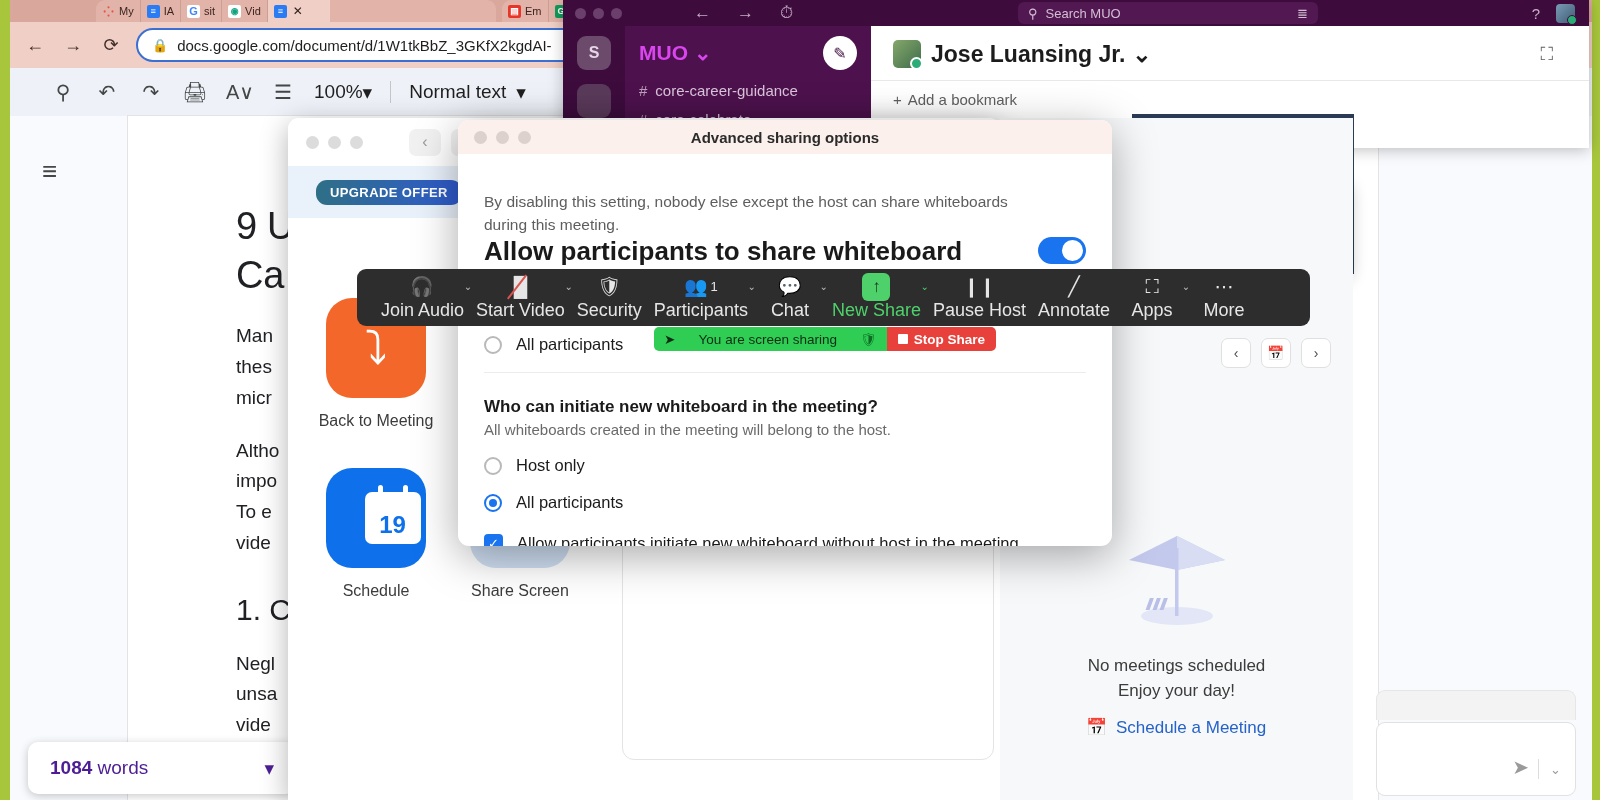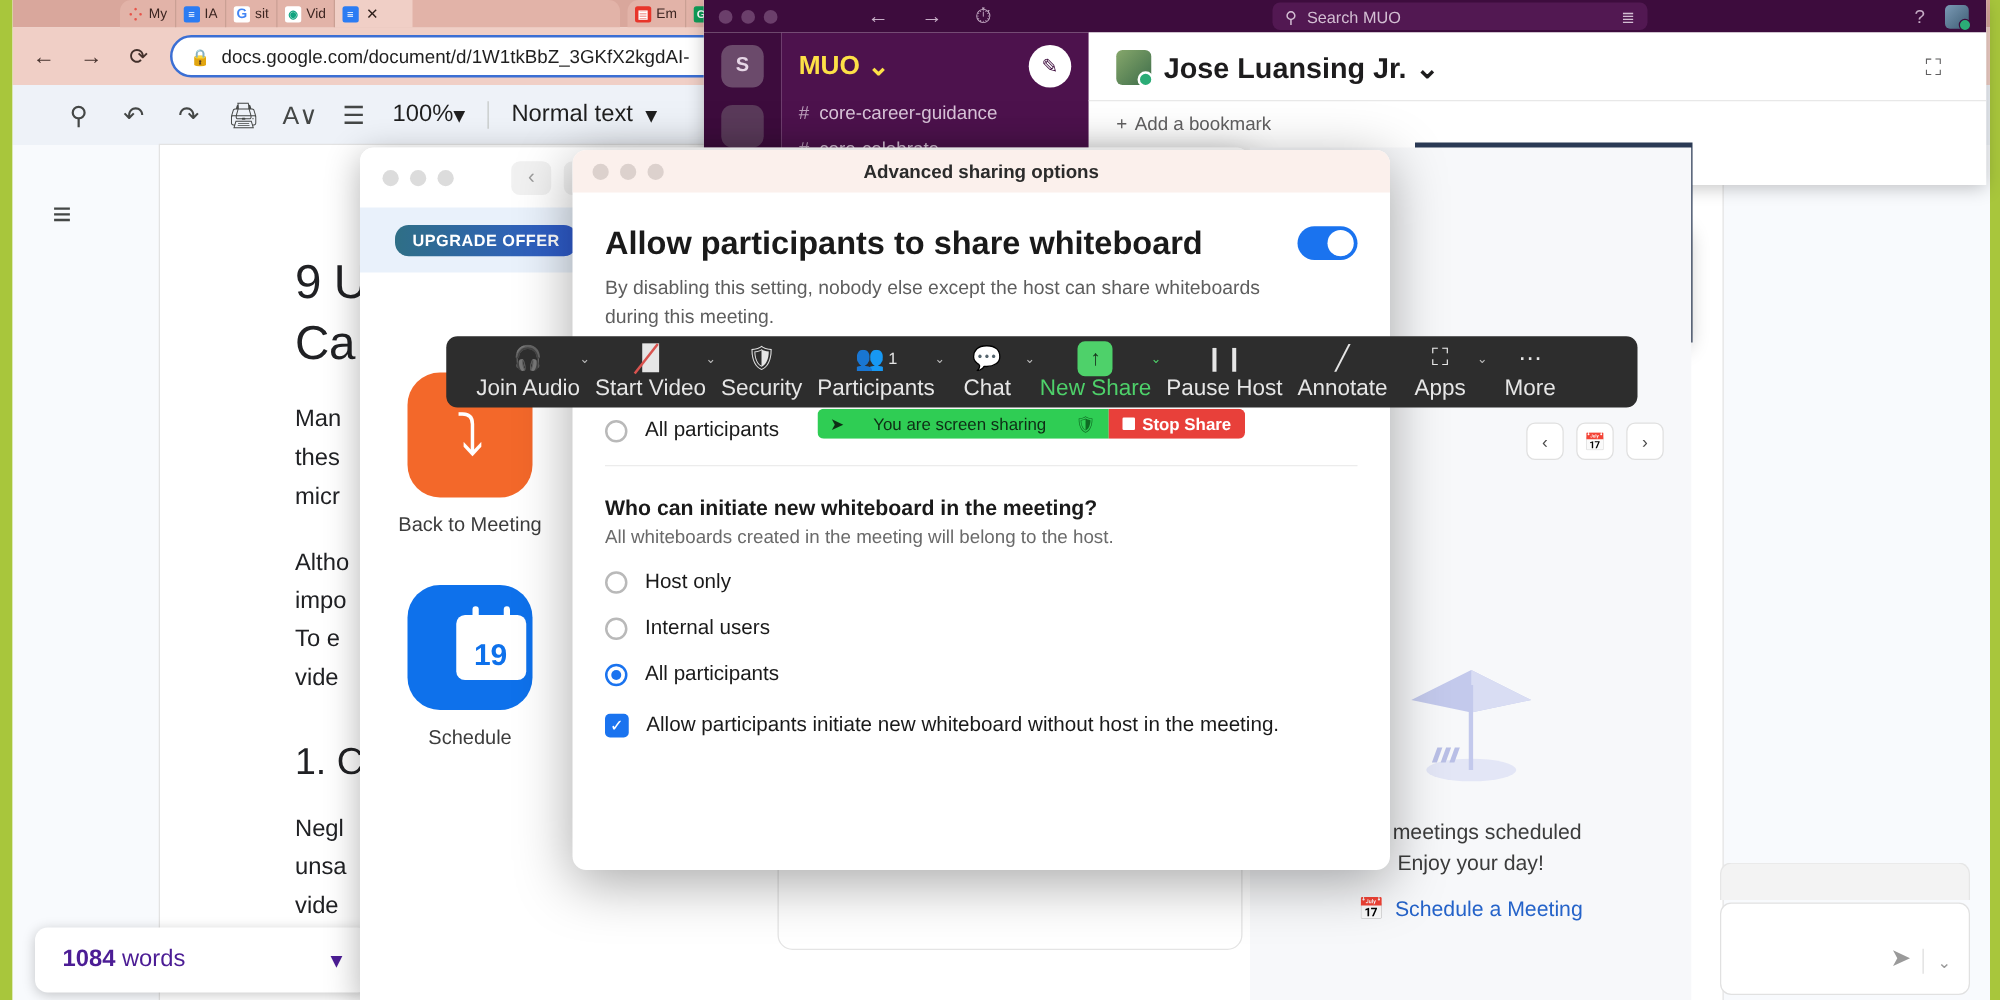--- a/index.html
+++ b/index.html
@@ -145,21 +145,21 @@
     display: flex; flex-direction: column; align-items: center; padding-top: 10px; gap: 14px;
   }
   .rail-sq { width: 34px; height: 34px; border-radius: 9px; background: #6b4a6b;
              color: #e6d6e6; display: flex; align-items: center; justify-content: center;
              font-size: 16px; font-weight: 600; }
   #slack-sidebar {
     position: absolute; left: 62px; top: 26px; width: 246px; bottom: 0;
     background: #4d124d; color: #e4d3e4; padding: 10px 14px;
   }
   #slack-ws { display: flex; align-items: center; justify-content: space-between; }
-  #slack-ws .name { font-size: 21px; font-weight: 700; color: #fde047; display: flex; align-items: center; gap: 6px; }
+  #slack-ws .name { font-size: 21px; font-weight: 700; color: #d946ef; display: flex; align-items: center; gap: 6px; }
   #slack-compose { width: 34px; height: 34px; border-radius: 50%; background: #fff;
                    color: #3d0c3d; display: flex; align-items: center; justify-content: center; font-size: 16px; }
   .slack-chan { display: flex; align-items: center; gap: 8px; font-size: 15px;
                 color: #d9c4d9; margin-top: 12px; }
   .slack-chan .hash { opacity: .8; }
 
   #slack-main {
     position: absolute; left: 308px; top: 26px; right: 0; bottom: 0; background: #fff;
   }
   #slack-dm-header {
@@ -284,21 +284,21 @@
   #composer .send { position: absolute; right: 46px; bottom: 16px; color: #9a9a9a; font-size: 20px; }
   #composer .vbar { position: absolute; right: 36px; bottom: 16px; width: 1px; height: 20px; background: #ddd; }
   #composer .chev { position: absolute; right: 14px; bottom: 18px; color: #9a9a9a; font-size: 13px; }
   #right-card {
     position: absolute; left: 1376px; top: 690px; width: 200px; height: 30px;
     background: #f3f3f3; border: 1px solid #e6e6e6; border-bottom: none; border-radius: 9px 9px 0 0;
   }
 
   
   #modal {
-    position: absolute; left: 458px; top: 120px; width: 654px; height: 576px;
+    position: absolute; left: 458px; top: 120px; width: 654px; height: 426px;
     background: #fff; border-radius: 11px; overflow: hidden;
     box-shadow: 0 10px 44px rgba(0,0,0,.34);
   }
   #modal-title {
     height: 34px; background: #fbf0ec;
     display: flex; align-items: center; padding: 0 16px;
     font-size: 15px; font-weight: 600; color: #2b2b2b; position: relative;
   }
   #modal-title .dots { display: flex; gap: 9px; }
   #modal-title .dots i { width: 13px; height: 13px; border-radius: 50%; background: #dcd1cd; display: block; }
@@ -639,45 +639,41 @@
 <div id="modal">
   <div id="modal-title">
     <span class="dots">
         <i></i>
         <i></i>
         <i></i>
       </span>
     <span class="t">Advanced sharing options</span>
   </div>
   <div id="modal-body">
+    <div id="modal-sub">By disabling this setting, nobody else except the host can share whiteboards during this meeting.</div>
     <div id="modal-head-row">
       <div id="modal-h1">Allow participants to share whiteboard</div>
       <div id="toggle"></div>
     </div>
-    <div id="modal-sub">By disabling this setting, nobody else except the host can share whiteboards during this meeting.</div>
 
     <div class="qhead">Who can start sharing when someone else is sharing?</div>
 
     <div class="radio-row" style="margin-top:26px">
       <span class="radio"></span>
       <span>All participants</span>
     </div>
 
     <div class="hr"></div>
 
     <div class="qhead">Who can initiate new whiteboard in the meeting?</div>
     <div class="qsub">All whiteboards created in the meeting will belong to the host.</div>
 
     <div class="radio-row">
       <span class="radio"></span>
       <span>Host only</span>
-    </div>
-    <div class="radio-row">
-      <span class="radio"></span>
-      <span>Internal users</span>
     </div>
     <div class="radio-row">
       <span class="radio on"></span>
       <span>All participants</span>
     </div>
 
     <div class="check-row">
       <span class="check">✓</span>
       <span>Allow participants initiate new whiteboard without host in the meeting.</span>
     </div>

